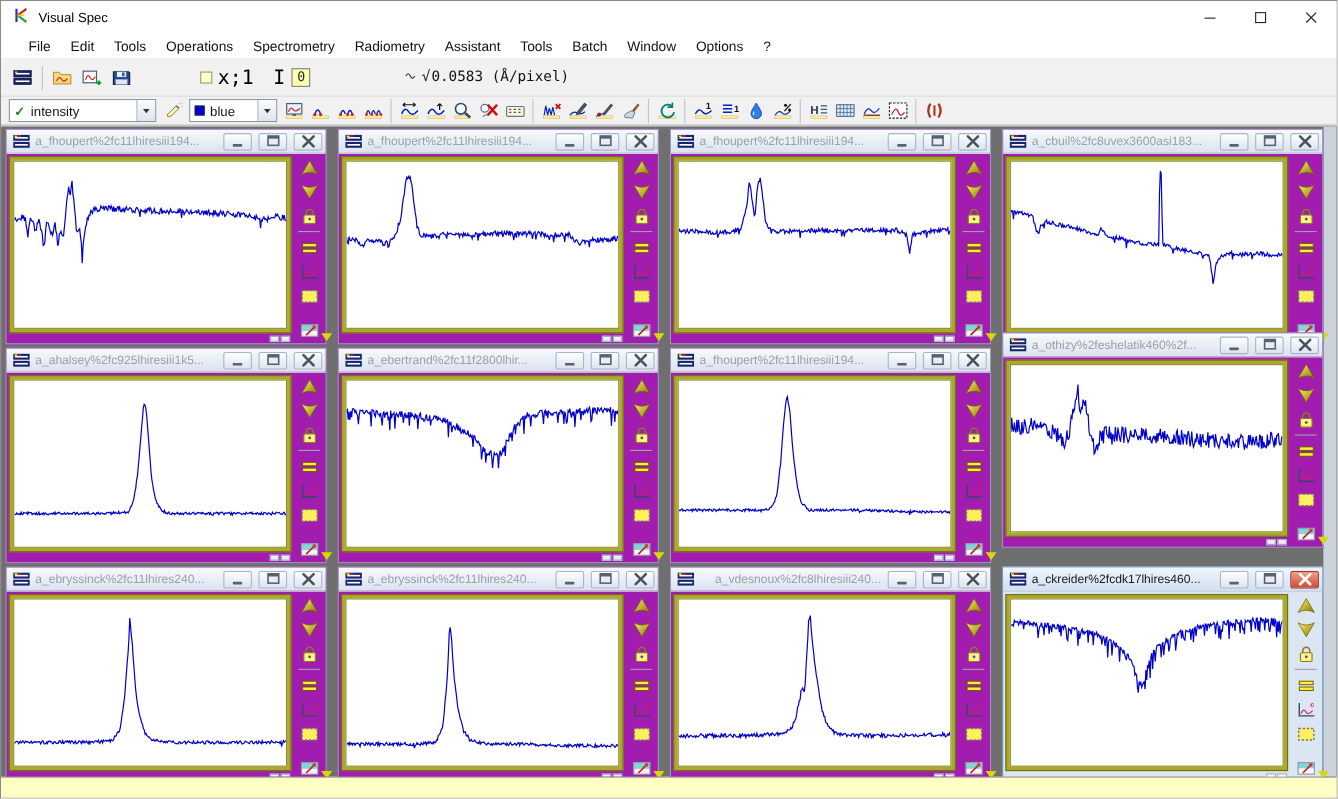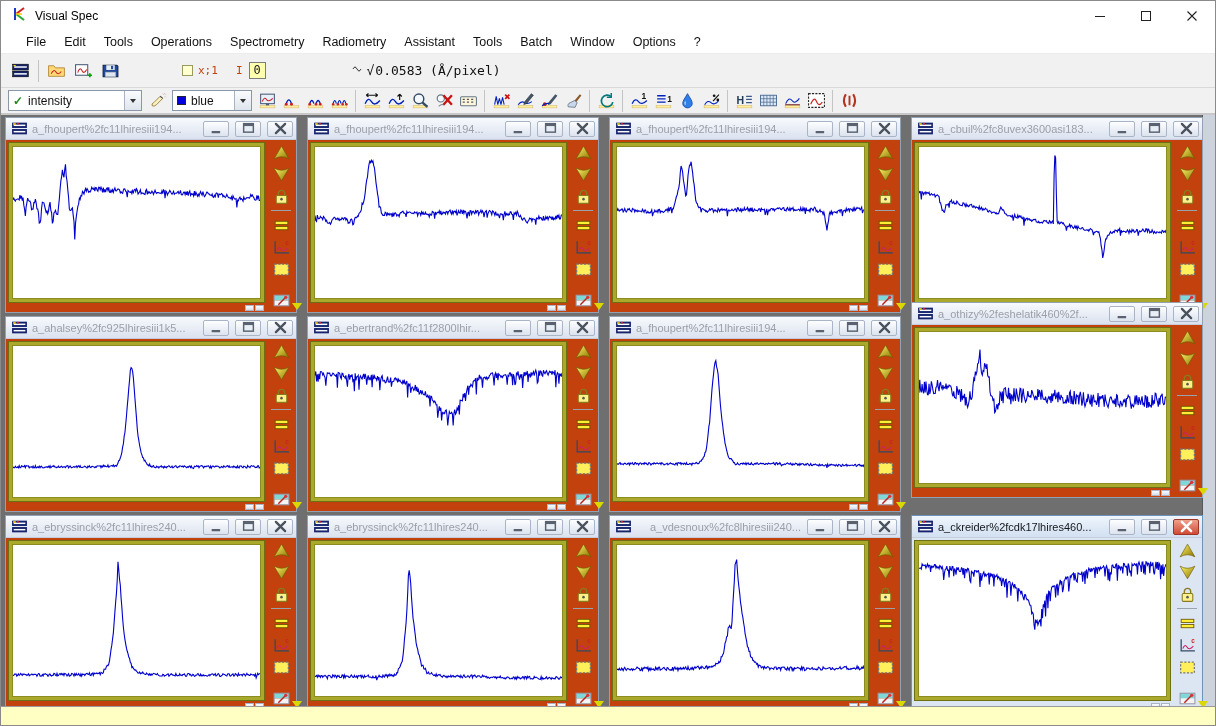--- a/index.html
+++ b/index.html
@@ -17,37 +17,37 @@
   .menu-item { padding:3px 9px; color:#111; cursor:default; }
 
   
   .tb { background:#f1f1f1; display:flex; align-items:center; flex:0 0 auto; }
   .tb1 { height:34px; border-bottom:1px solid #dadada; padding-left:6px; }
   .tb2 { height:27px; border-bottom:2px solid #c8c8c8; padding-left:4px; }
   .tbtn { width:27px; height:27px; display:flex; align-items:center; justify-content:center; border:1px solid transparent; }
   .tb2 .tbtn { width:24px; height:23px; }
   .vsep { width:1px; height:22px; background:#c4c4c4; margin:0 4px; flex:0 0 auto; }
   .chk { width:11px; height:11px; background:#ffffd0; border:1px solid #9a9a60; margin-left:58px; flex:0 0 auto; }
-  .lab { font-family:"DejaVu Sans Mono",monospace; font-size:11px; color:#c2410c; margin:0 6px 0 5px; }
+  .lab { font-family:"DejaVu Sans Mono",monospace; font-size:18px; color:#000000; margin:0 6px 0 5px; }
   .coord-field { width:178px; height:20px; background:#d4d4d4; border:1px solid; border-color:#7d7d7d #fff #fff #7d7d7d; font-family:"DejaVu Sans Mono",monospace; font-size:12px; color:#222; padding:2px 6px; }
   .i-field { width:17px; height:17px; background:#ffffb0; border:1px solid #7d7d7d; text-align:center; font-family:"DejaVu Sans Mono",monospace; font-size:12px; color:#222; line-height:15px; }
   .disp { font-family:"DejaVu Sans Mono",monospace; font-size:13px; color:#111; margin-left:86px; display:flex; align-items:center; gap:1px; }
 
   .combo { display:flex; align-items:stretch; background:#fff; border:1px solid #8a97a8; height:21px; margin:0 3px; }
   .combo .sel { display:flex; align-items:center; gap:5px; font-size:12px; padding:0 4px; color:#111; }
   .combo .drop { width:17px; background:linear-gradient(#fafcfe,#dfe5ed); border-left:1px solid #aab4c0; display:flex; align-items:center; justify-content:center; }
   .tri-d { width:0; height:0; border:3.5px solid transparent; border-top:4.5px solid #333; margin-top:4px; }
   .check { color:#1b8a1b; font-weight:bold; font-size:12px; }
   .swatch { width:9px; height:9px; background:#0000dd; border:1px solid #223; display:inline-block; }
 
   
   .mdi { flex:1; position:relative; background:#6f6f6f; overflow:hidden; }
   .mdi-strip { position:absolute; right:0; top:0; bottom:0; width:13px; background:#ccd3dd; border-left:1px solid #55585e; }
 
-  .win { position:absolute; width:292px; height:196px; background:#c2410c; border:1px solid #94a0b4; }
+  .win { position:absolute; width:292px; height:196px; background:#a21caf; border:1px solid #94a0b4; }
   .win.active { border-color:#6d93bb; background:#dce5f2; }
   .wtitle { height:22px; display:flex; align-items:center; gap:4px; padding:0 3px 0 5px; background:linear-gradient(#f7fafd,#dbe2ef); border-bottom:1px solid #c6cedd; }
   .win.active .wtitle { background:linear-gradient(#eff5fc,#d2e0f1); }
   .wtitle .txt { font-size:11px; color:#9b9fa8; white-space:nowrap; overflow:hidden; flex:1; }
   .win.active .wtitle .txt { color:#15181d; }
   .wico { width:17px; height:15px; display:flex; align-items:center; }
   .wbtn { width:26px; height:16px; flex:0 0 auto; border:1px solid #a9b5c7; border-radius:2px; background:linear-gradient(#fdfeff,#dde4ef); display:flex; align-items:center; justify-content:center; margin-left:2px; }
   .win.active .wbtn.close { background:linear-gradient(#f0a18b,#d04a35); border-color:#a03525; }
   .wbody { position:absolute; top:22px; left:0; right:0; bottom:0; }
   .pframe { position:absolute; left:2px; top:2px; right:31px; bottom:9px; background:#aaa92c; border:1px solid #6e6e12; padding:3px; }

